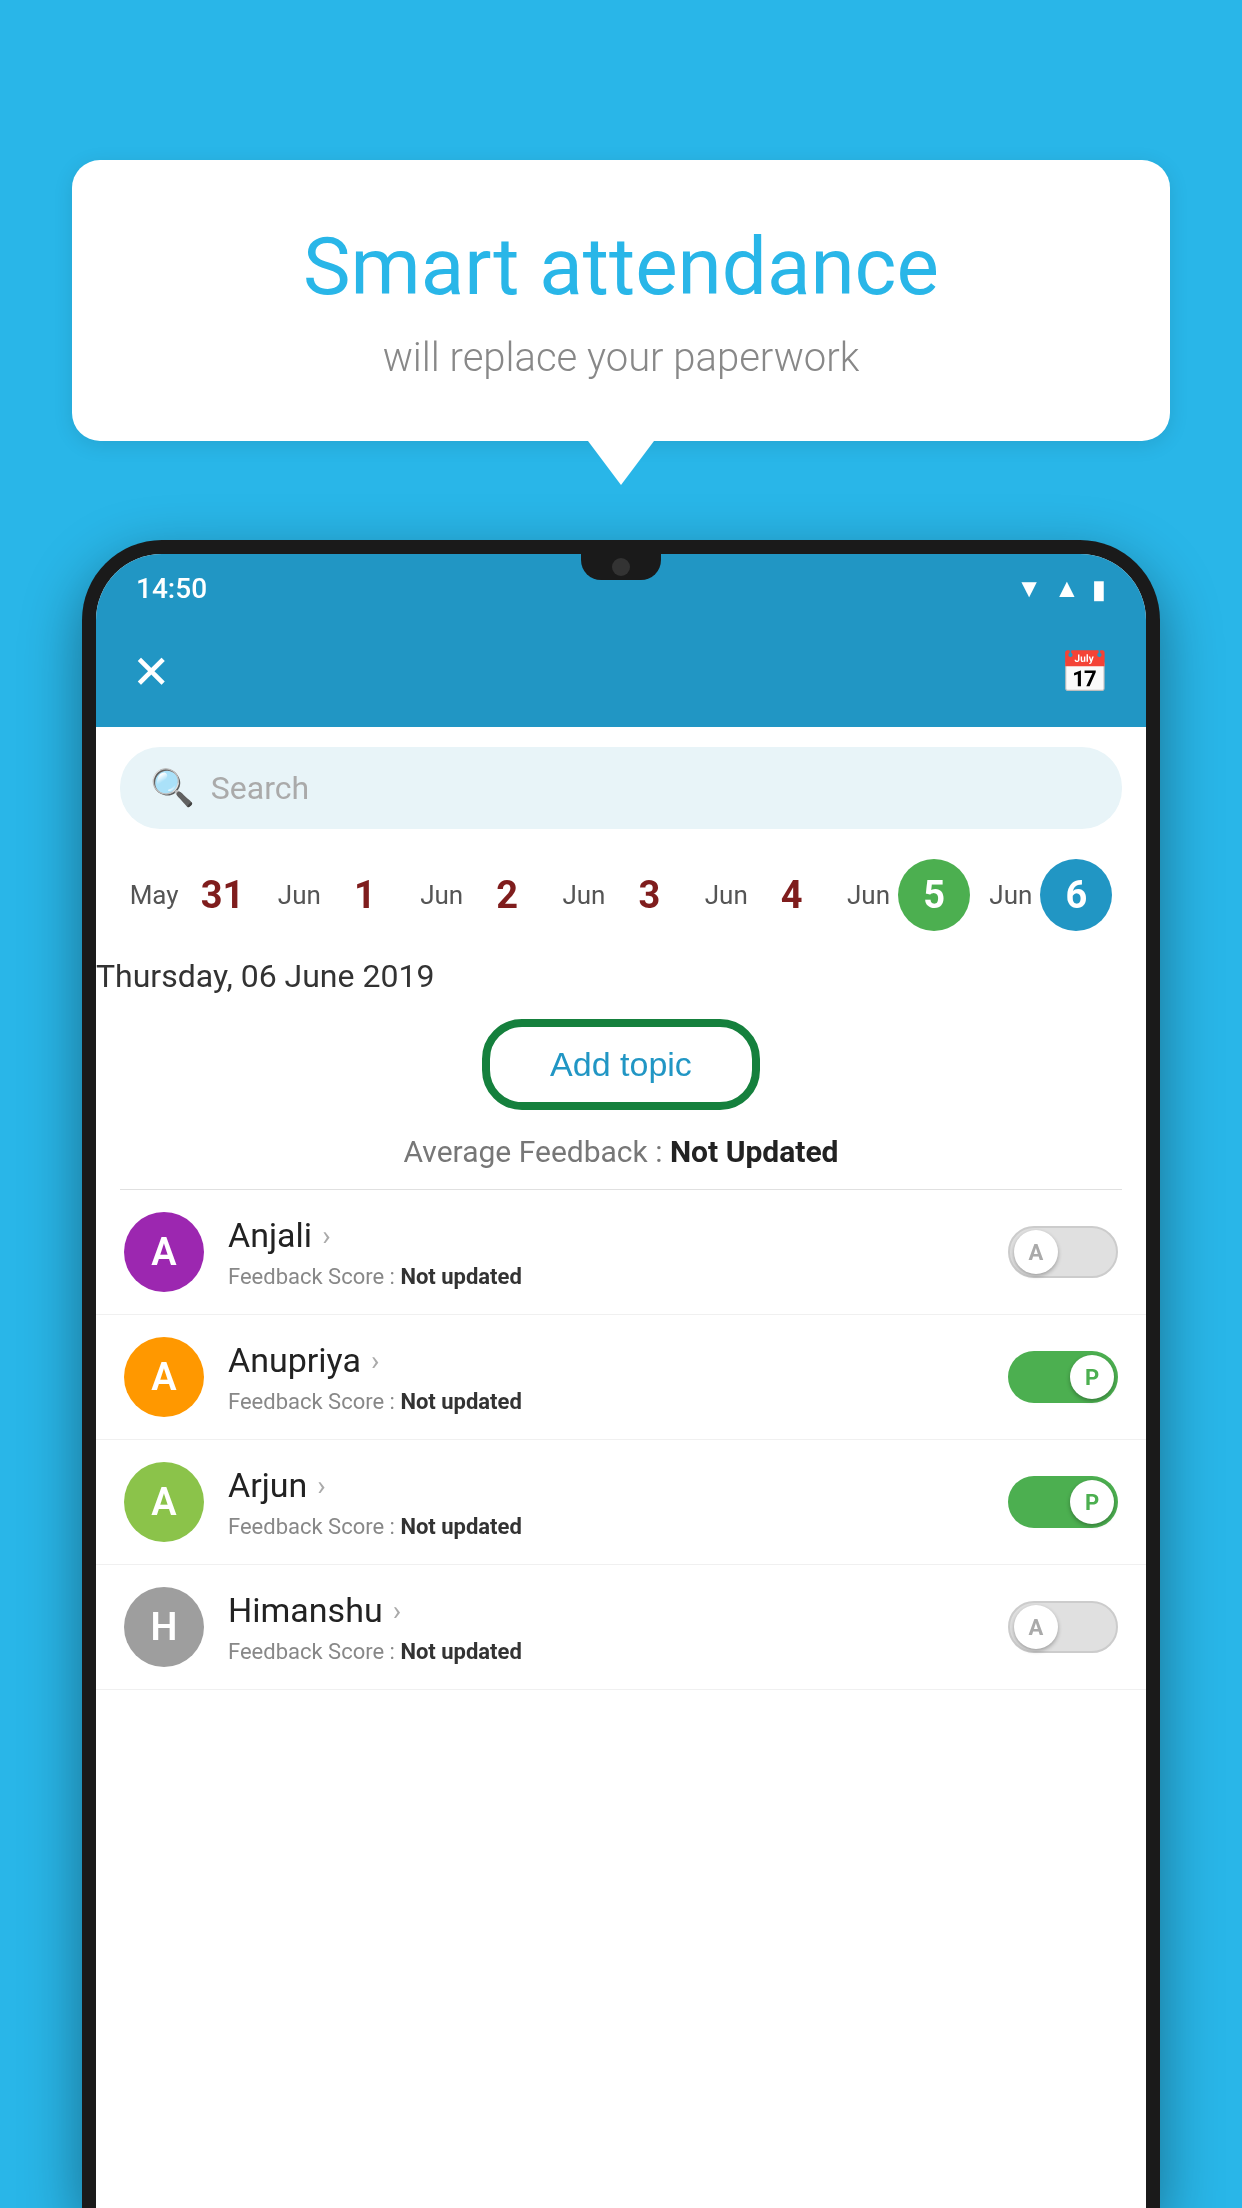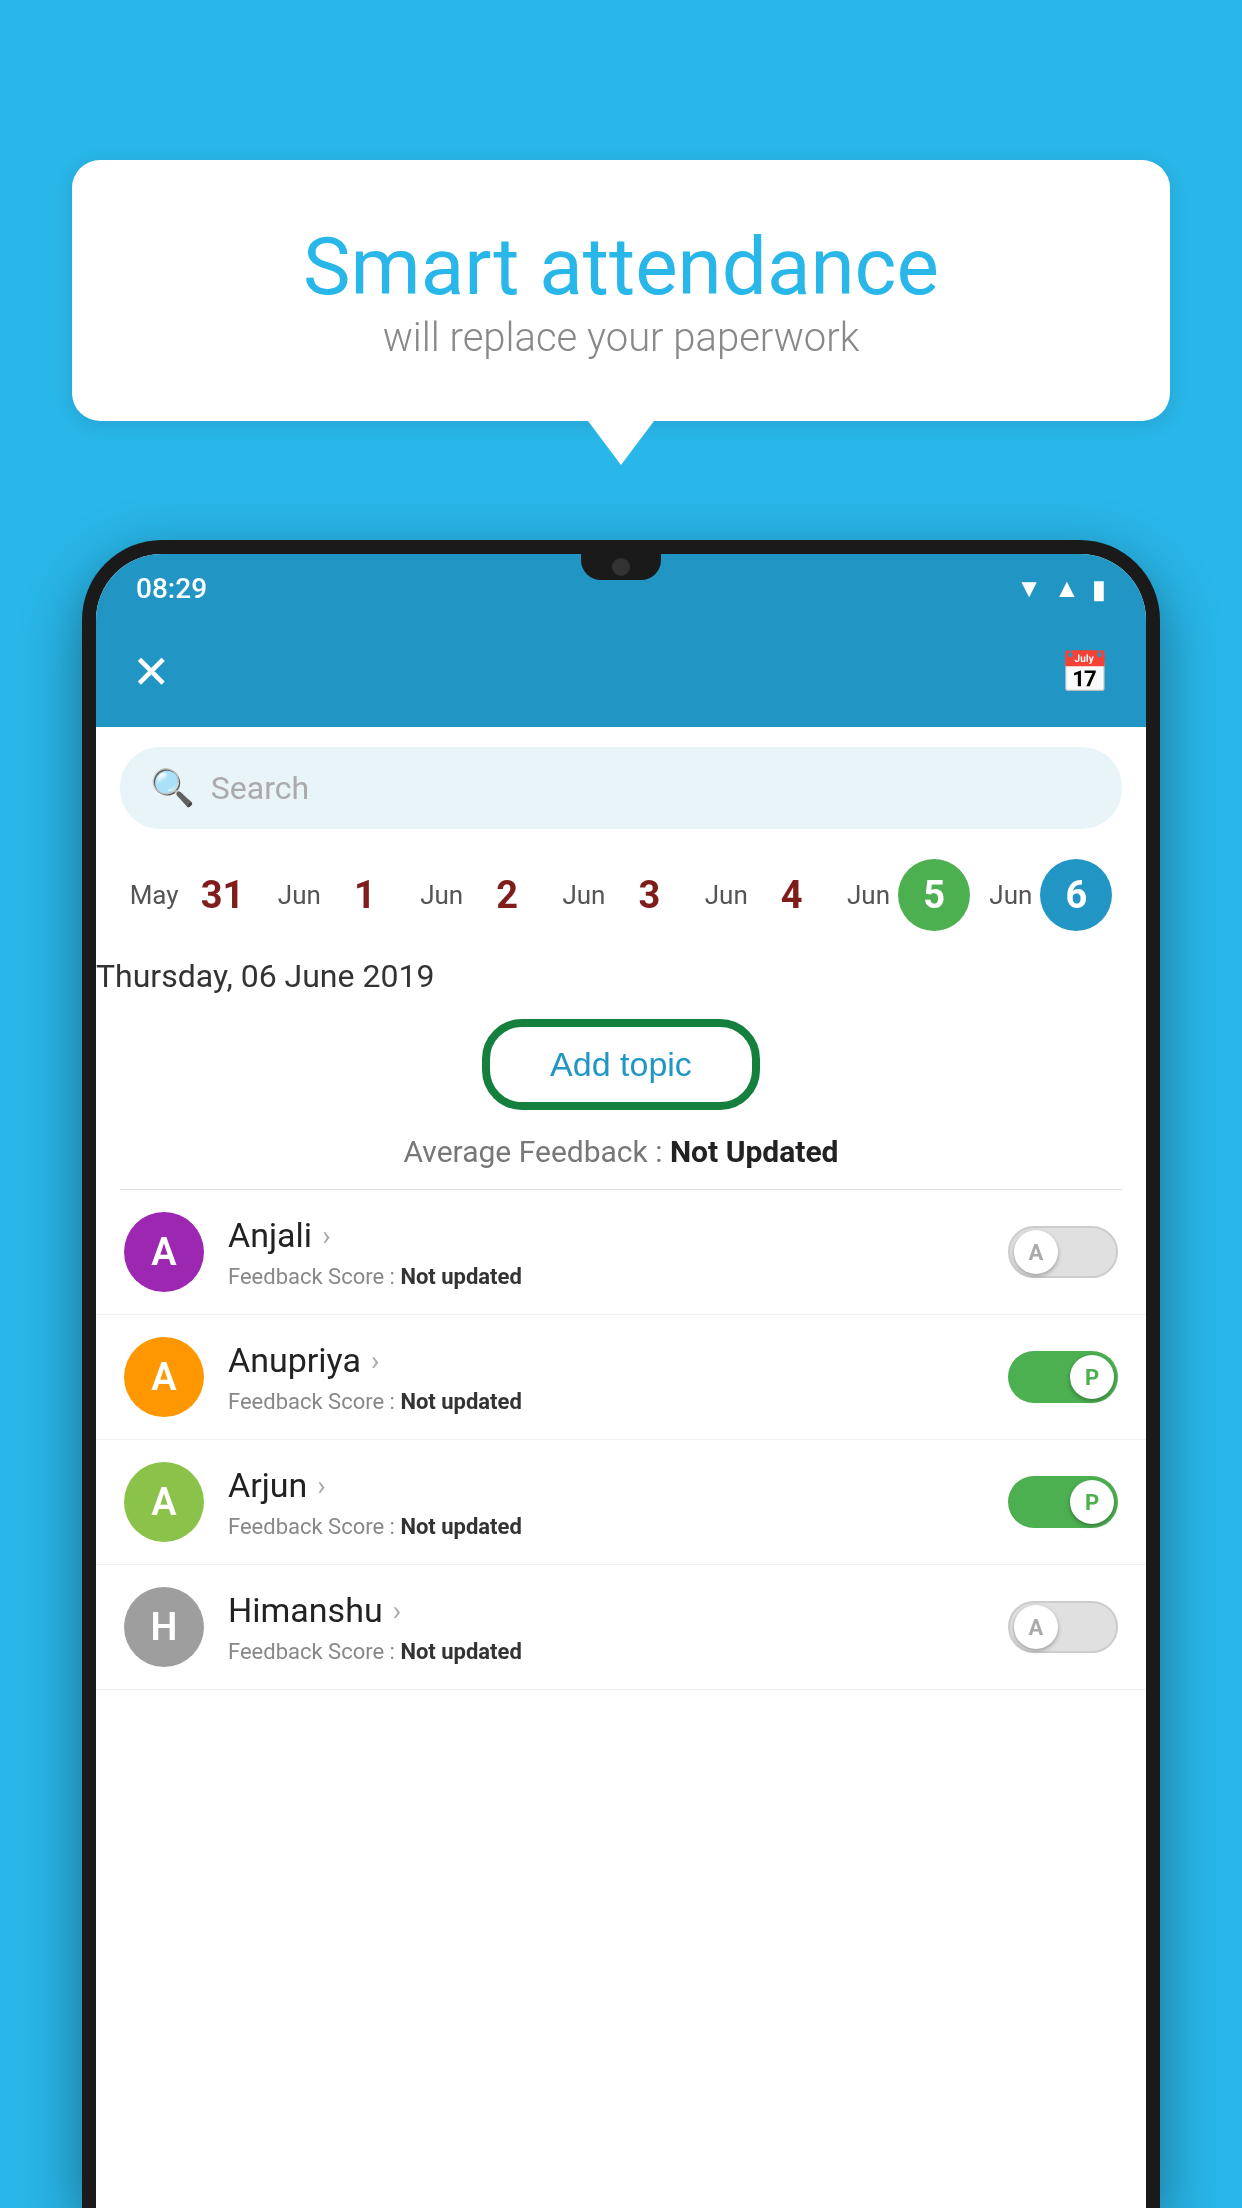--- a/index.html
+++ b/index.html
@@ -34,20 +34,21 @@
       width: 0;
       height: 0;
       border-left: 36px solid transparent;
       border-right: 36px solid transparent;
       border-top: 48px solid white;
     }
     .bubble-title {
       color: #29b6e8;
       font-size: 80px;
       font-weight: 400;
+      margin-bottom: 20px;
     }
     .bubble-subtitle {
       color: #888;
       font-size: 40px;
       font-weight: 300;
     }
 
     
     .phone-frame {
       position: absolute;
@@ -342,21 +343,21 @@
   <div class="bubble-subtitle">will replace your paperwork</div>
 </div>
 
 <div class="phone-frame">
   <div class="notch">
     <div class="notch-camera"></div>
   </div>
   <div class="phone-screen">
 
     <div class="status-bar">
-      <span class="status-time">08:29</span>
+      <span class="status-time">14:50</span>
       <div class="status-icons">
         <span>▼</span>
         <span>▲</span>
         <span>▮</span>
       </div>
     </div>
 
     <div class="app-bar">
       <span class="close-btn">✕</span>
       <span class="calendar-btn">📅</span>

